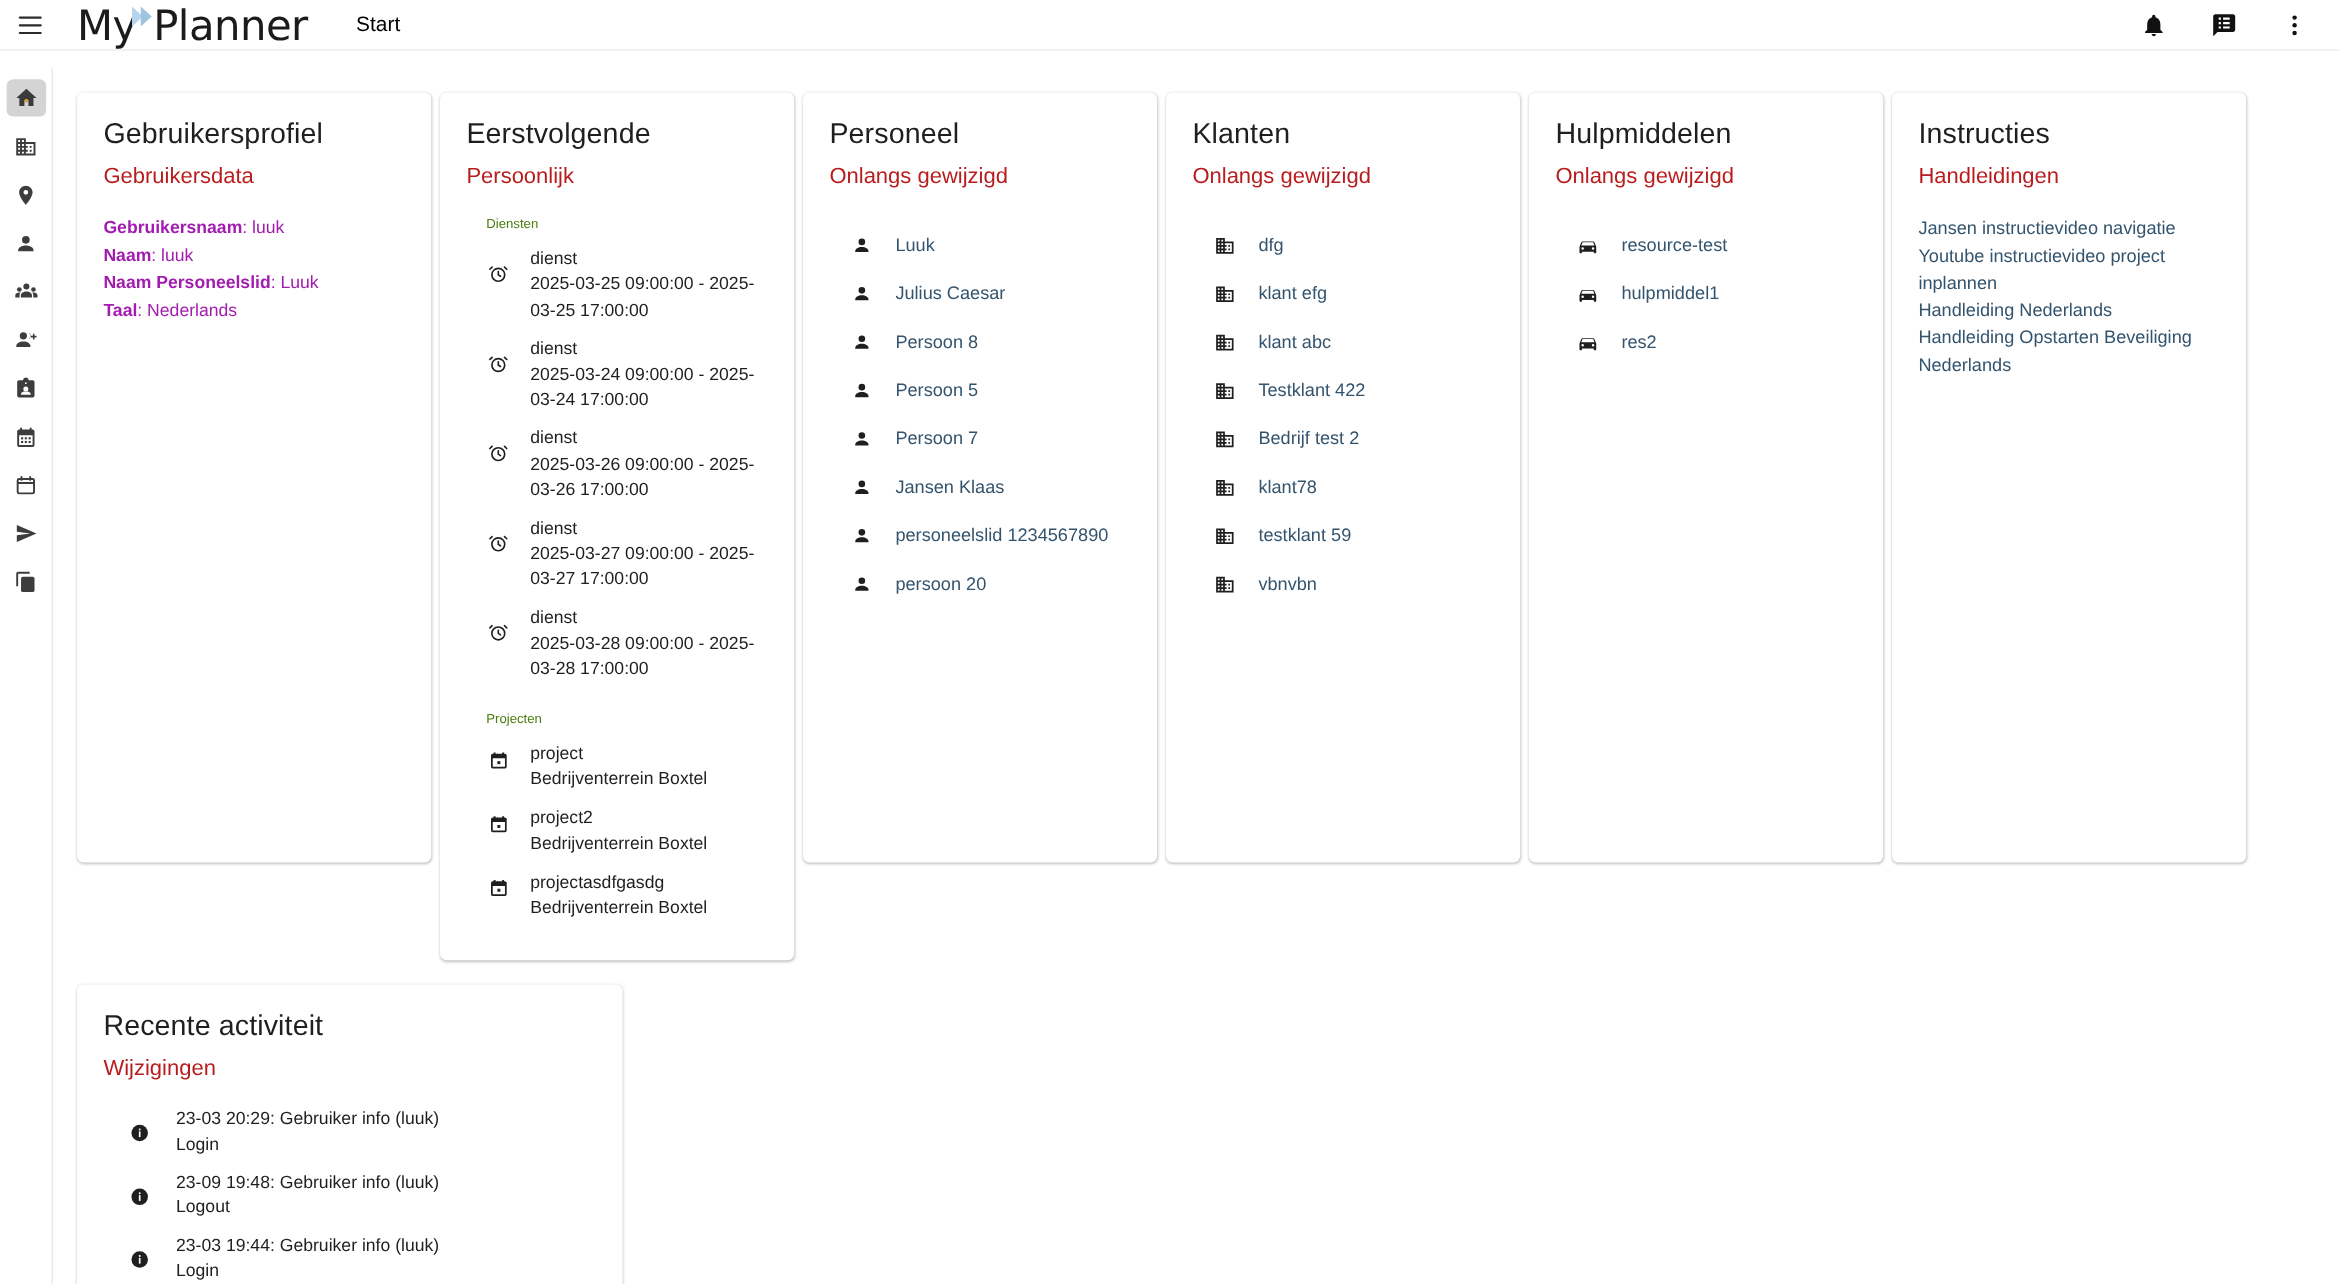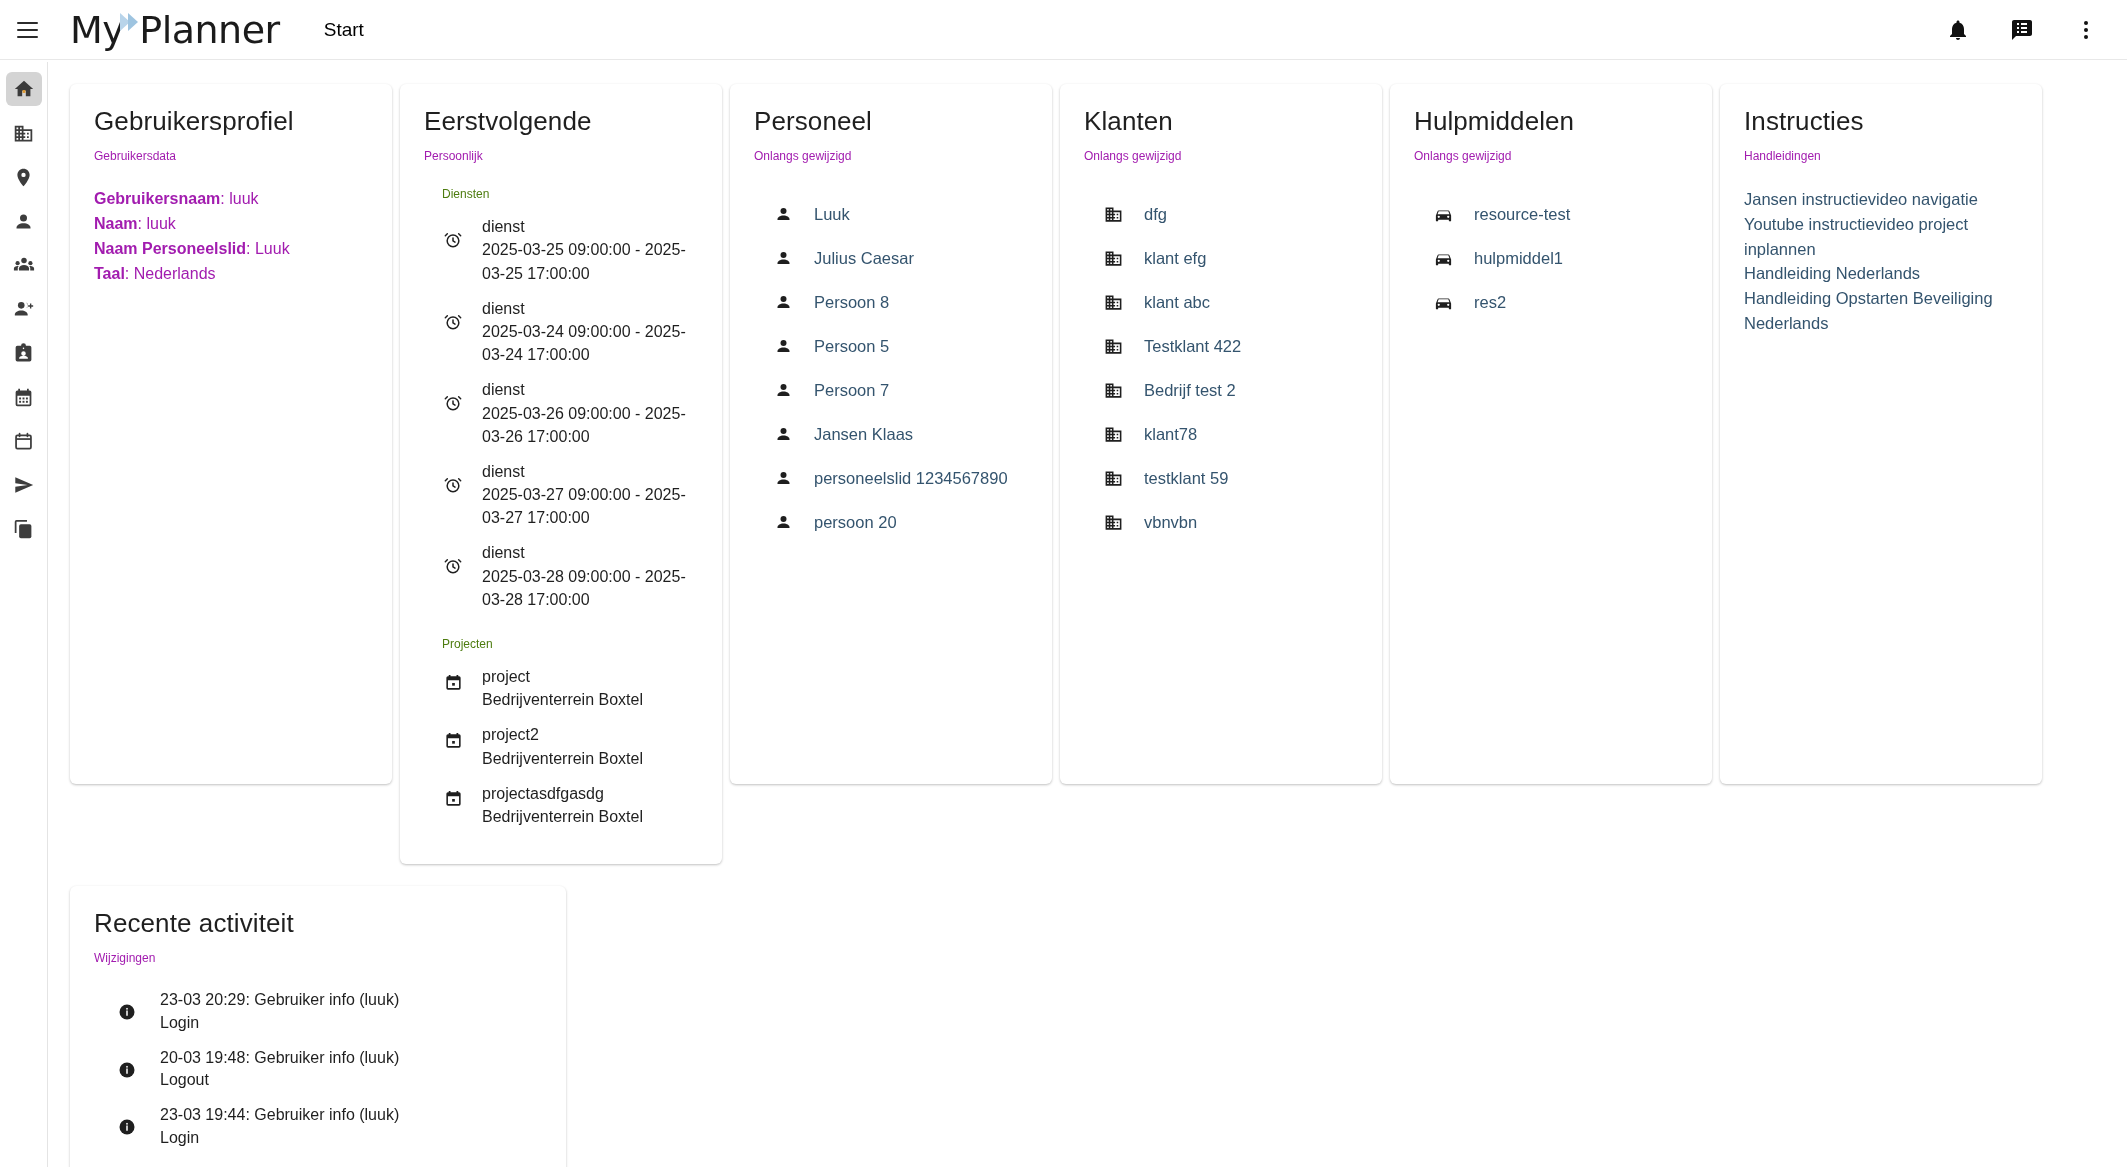--- a/index.html
+++ b/index.html
@@ -13,21 +13,21 @@
     font-family: "Liberation Sans", sans-serif;
     color: #212121;
     -webkit-font-smoothing: antialiased;
   }
 
   
   .topbar {
     position: absolute;
     top: 0; left: 0;
     width: 2127px;
-    height: 60px;
+    height: 46px;
     background: #ffffff;
     border-bottom: 1px solid #e8e8e8;
     display: flex;
     align-items: center;
     z-index: 20;
   }
   .hamburger {
     width: 30px; height: 30px;
     margin-left: 12px;
     display: flex; flex-direction: column;
@@ -147,22 +147,22 @@
 
   .card-title {
     font-size: 26px;
     font-weight: 400;
     color: #1f1f1f;
     line-height: 1.2;
     margin-bottom: 12px;
     letter-spacing: 0.1px;
   }
   .card-sub {
-    font-size: 12px;
-    color: #a21caf;
+    font-size: 20px;
+    color: #b91c1c;
     margin-bottom: 24px;
   }
 
   
   .profile-lines { font-size: 16px; line-height: 1.55; color: #a21caf; }
   .profile-lines .lbl { font-weight: bold; }
 
   
   .group-head {
     font-size: 12px;
@@ -752,21 +752,21 @@
 
         <div class="act-row">
           <span class="ico">
             <svg width="18" height="18" viewBox="0 0 24 24">
                 <circle cx="12" cy="12" r="10" fill="#1f1f1f"></circle>
                 <rect x="11" y="10" width="2" height="7" fill="#fff"></rect>
                 <rect x="11" y="6.6" width="2" height="2.2" fill="#fff"></rect>
               </svg>
           </span>
           <span class="txt">
-            <span>20-03 19:48: Gebruiker info (luuk)</span><br>
+            <span>23-09 19:48: Gebruiker info (luuk)</span><br>
             <span>Logout</span>
           </span>
         </div>
 
         <div class="act-row">
           <span class="ico">
             <svg width="18" height="18" viewBox="0 0 24 24">
                 <circle cx="12" cy="12" r="10" fill="#1f1f1f"></circle>
                 <rect x="11" y="10" width="2" height="7" fill="#fff"></rect>
                 <rect x="11" y="6.6" width="2" height="2.2" fill="#fff"></rect>

